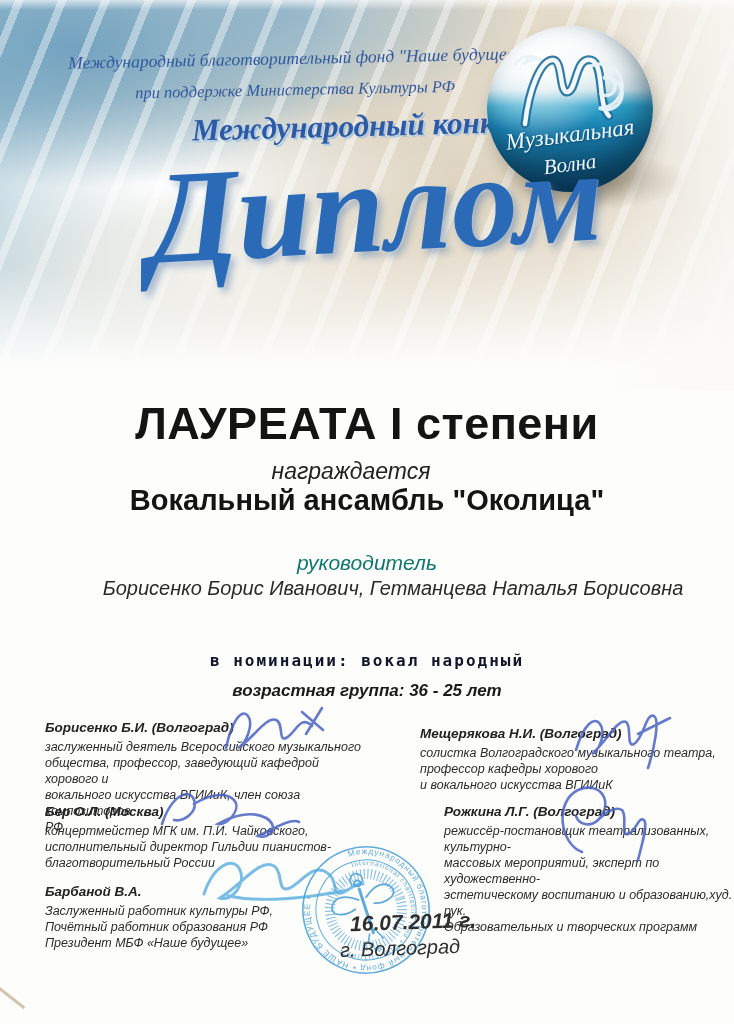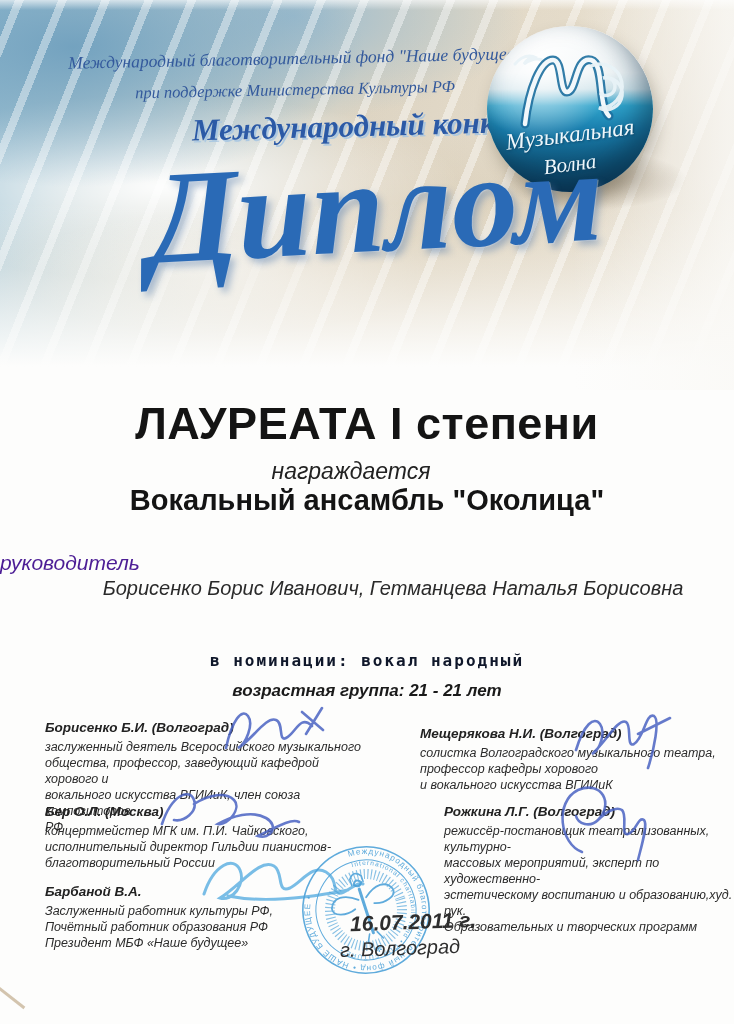--- a/index.html
+++ b/index.html
@@ -64,21 +64,21 @@
   .sphere .l1{position:absolute;left:6px;top:96px;width:154px;text-align:center;
     font-family:"Liberation Serif",serif;font-style:italic;font-size:23px;color:#eef7fb;
     transform:rotate(-7deg);text-shadow:1px 1px 2px rgba(10,50,80,.6);}
   .sphere .l2{position:absolute;left:6px;top:126px;width:154px;text-align:center;
     font-family:"Liberation Serif",serif;font-style:italic;font-size:21px;color:#eef7fb;
     transform:rotate(-7deg);text-shadow:1px 1px 2px rgba(10,50,80,.6);}
   
   .laureate{position:absolute;left:0;top:398px;width:734px;text-align:center;font-size:45px;font-weight:bold;letter-spacing:.5px;color:#141414;}
   .awarded{position:absolute;left:0;top:458px;width:702px;text-align:center;font-style:italic;font-size:23px;color:#222;}
   .recipient{position:absolute;left:0;top:484px;width:734px;text-align:center;font-weight:bold;font-size:29px;color:#141414;}
-  .leader-label{position:absolute;left:0;top:551px;width:734px;text-align:left;font-style:italic;font-size:21px;color:#4c1d95;}
+  .leader-label{position:absolute;left:0;top:551px;width:734px;text-align:center;font-style:italic;font-size:21px;color:#0f766e;}
   .leaders{position:absolute;left:0;top:577px;width:708px;text-align:center;font-style:italic;font-size:20px;color:#2a2a2a;padding-left:39px;}
   .nomination{position:absolute;left:0;top:651px;width:734px;text-align:center;
     font-family:"DejaVu Sans Mono",monospace;font-weight:bold;font-size:16px;letter-spacing:2px;color:#0f172a;}
   .age-group{position:absolute;left:0;top:681px;width:734px;text-align:center;font-style:italic;font-weight:bold;font-size:17px;color:#1a1a1a;}
   
   .jury-entry{position:absolute;font-size:12.5px;}
   .jury-name{font-weight:bold;font-style:italic;font-size:13.5px;color:#222;margin-bottom:4px;}
   .jury-desc{font-style:italic;color:#2c2c2c;line-height:1.28;white-space:pre-line;}
   .jl1{left:45px;top:720px;width:320px;}
   .jl2{left:45px;top:804px;width:320px;}
@@ -118,21 +118,21 @@
   </div>
 
   <div class="diplom">Диплом</div>
 
   <div class="laureate">ЛАУРЕАТА I степени</div>
   <div class="awarded">награждается</div>
   <div class="recipient">Вокальный ансамбль "Околица"</div>
   <div class="leader-label">руководитель</div>
   <div class="leaders">Борисенко Борис Иванович, Гетманцева Наталья Борисовна</div>
   <div class="nomination">в номинации: вокал народный</div>
-  <div class="age-group">возрастная группа: 21 - 21 лет</div>
+  <div class="age-group">возрастная группа: 36 - 25 лет</div>
 
   <div class="jury-entry jl1">
     <div class="jury-name">Борисенко Б.И.  (Волгоград)</div>
     <div class="jury-desc">заслуженный деятель Всероссийского музыкального
 общества, профессор, заведующий кафедрой хорового и
 вокального искусства ВГИИиК, член союза композиторов
 РФ</div>
   </div>
   <div class="jury-entry jl2">
     <div class="jury-name">Бер О.Л.  (Москва)</div>

